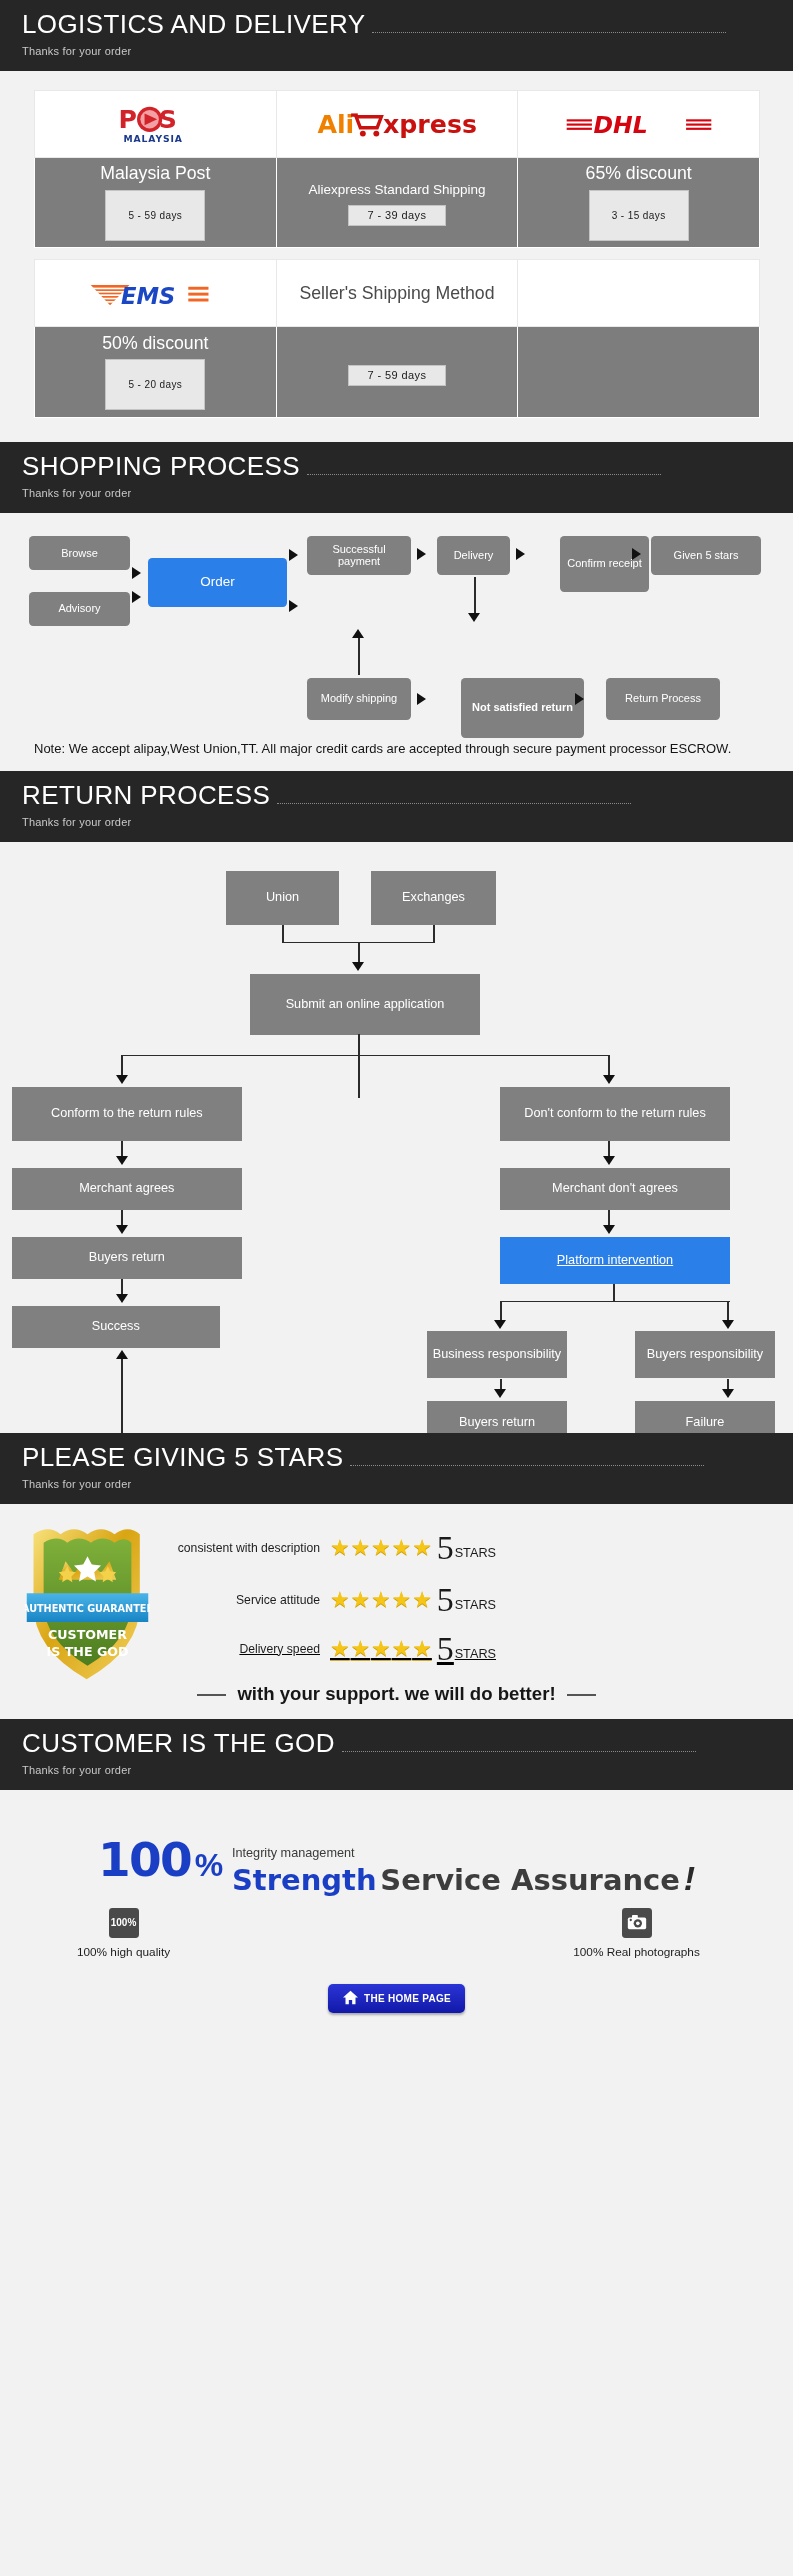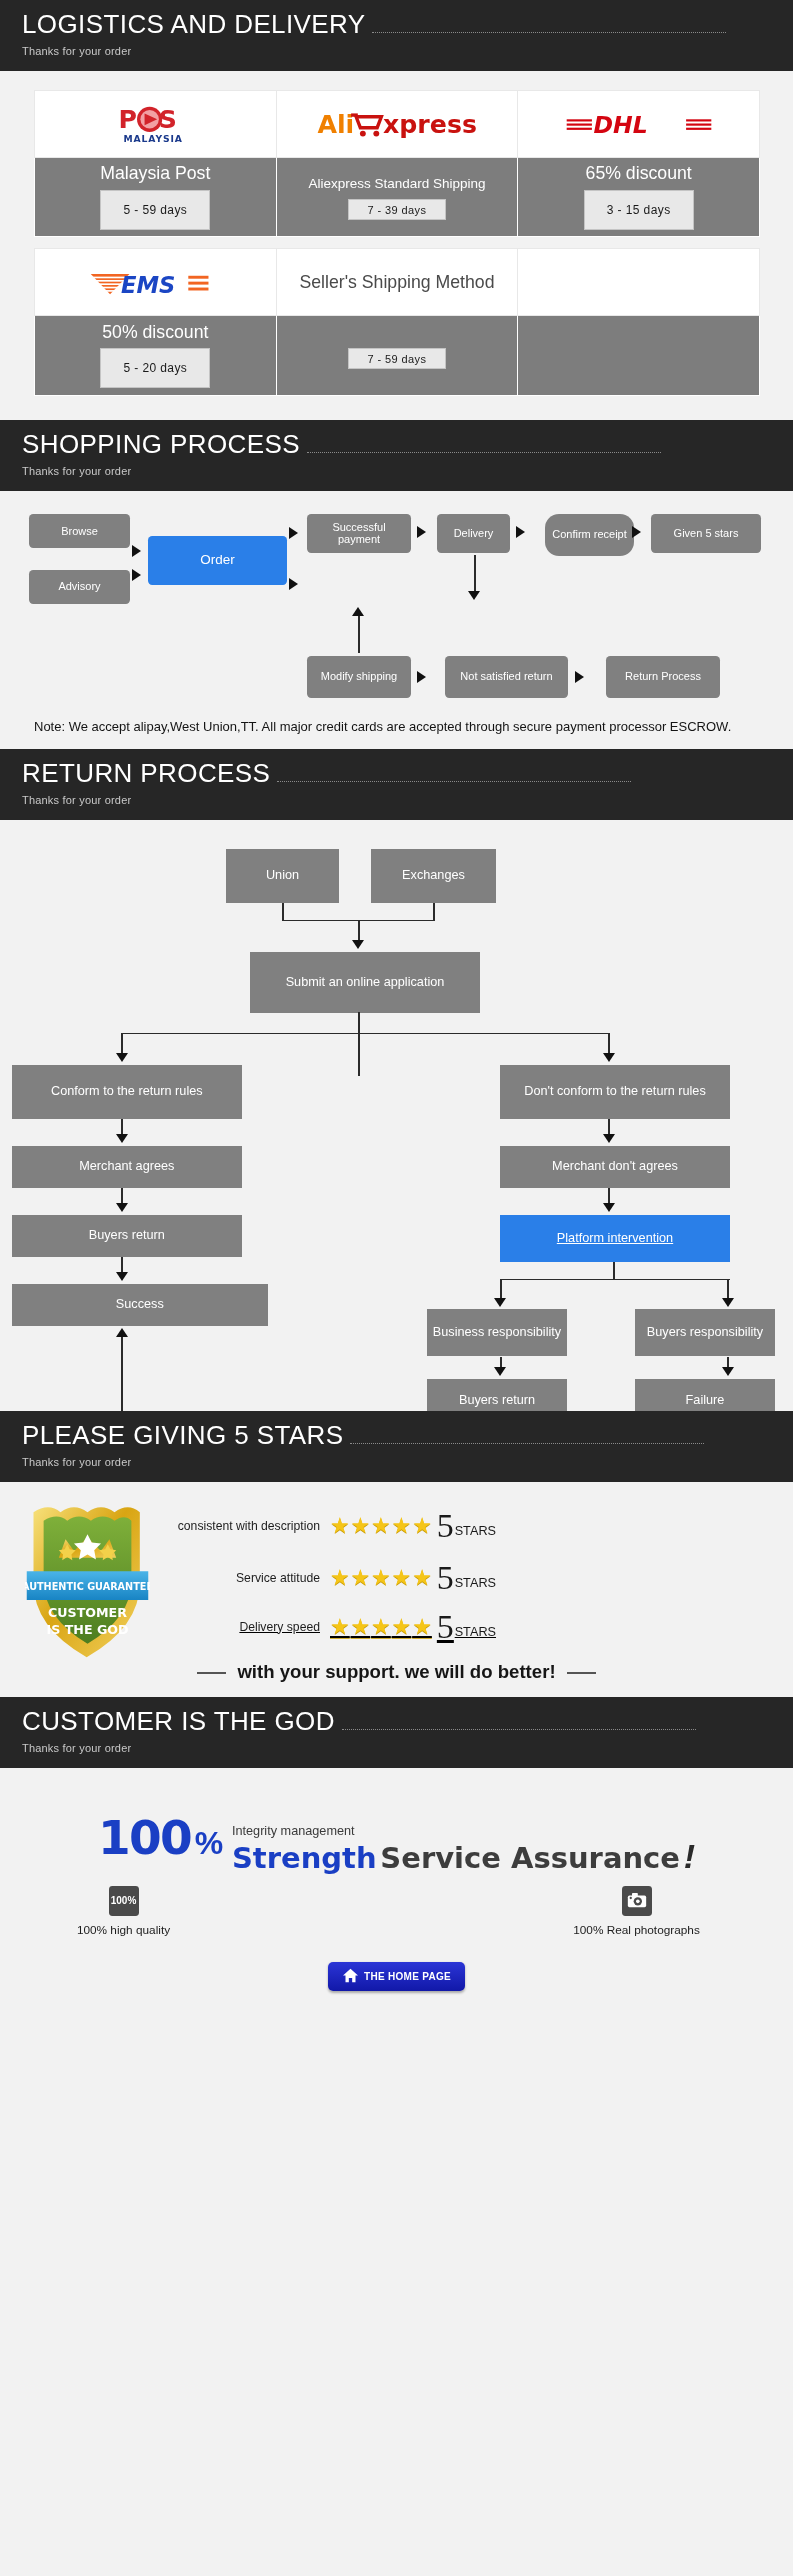--- a/index.html
+++ b/index.html
@@ -63,22 +63,22 @@
     color: #ffffff;
     font-size: 17.7px;
     line-height: 19.4px;
     margin-bottom: 5.9px;
   }
   .ship-name.small { font-size: 13.5px; }
   .ship-days {
     display: inline-block;
     background: #e8e8e8;
     color: #1a1a1a;
-    font-size: 12px;
-    padding: 12px 22px;
+    font-size: 10px;
+    padding: 19px 22px;
     border: 0.8px solid #c4c4c4;
     letter-spacing: 0.4px;
   }
   .ship-days.narrow { padding: 3.4px 18.6px; font-size: 11px; }
   .seller-method {
     color: #4a4a4a;
     font-size: 17.7px;
     line-height: 20px;
     text-align: center;
   }
@@ -321,27 +321,27 @@
 
     <div class="fbox blue" style="left:148px; top:45px; width:139px; height:49px; font-size:13.5px;">Order</div>
 
     <div class="arrow-r" style="left:289px; top:36px;"></div>
     <div class="arrow-r" style="left:289px; top:87px;"></div>
 
     <div class="fbox" style="left:307px; top:23px; width:104px; height:39px;">Successful payment</div>
     <div class="arrow-r" style="left:417px; top:35px;"></div>
     <div class="fbox" style="left:437px; top:23px; width:73px; height:39px;">Delivery</div>
     <div class="arrow-r" style="left:516px; top:35px;"></div>
-    <div class="fbox" style="left:545px; top:23px; width:89px; height:42px;border-radius:14px;">Confirm receipt</div>
+    <div class="fbox" style="left:560px; top:23px; width:89px; height:56px;">Confirm receipt</div>
     <div class="arrow-r" style="left:632px; top:35px;"></div>
     <div class="fbox" style="left:651px; top:23px; width:110px; height:39px;">Given 5 stars</div>
 
     <div class="fbox" style="left:307px; top:165px; width:104px; height:42px;">Modify shipping</div>
     <div class="arrow-r" style="left:417px; top:180px;"></div>
-    <div class="fbox" style="left:445px; top:165px; width:123px; height:42px;">Not satisfied return</div>
+    <div class="fbox" style="left:461px; top:165px; width:123px; height:60px;font-weight:bold;">Not satisfied return</div>
     <div class="arrow-r" style="left:575px; top:180px;"></div>
     <div class="fbox" style="left:606px; top:165px; width:114px; height:42px;">Return Process</div>
 
     <div class="vline" style="left:358px; top:125px; height:37px;"></div>
     <div class="arrow-up" style="left:352px; top:116px;"></div>
     <div class="vline" style="left:474px; top:64px; height:37px;"></div>
     <div class="arrow-dn" style="left:468px; top:100px;"></div>
 
     <div class="note-text" style="left:34px; top:226px;">Note: We accept alipay,West Union,TT. All major credit cards are accepted through secure payment processor ESCROW.</div>
   </div>
@@ -388,21 +388,21 @@
     <div class="vline" style="left:121px; top:368px; height:18.6px;"></div>
     <div class="arrow-dn" style="left:116px; top:383px;"></div>
     <div class="vline" style="left:608px; top:368px; height:18.6px;"></div>
     <div class="arrow-dn" style="left:603px; top:383px;"></div>
 
     <div class="fbox sq" style="left:11.8px;  top:395px; width:230px; height:42px; font-size:12.7px;">Buyers return</div>
     <div class="fbox sq blue" style="left:500px; top:395px; width:230px; height:47px; font-size:12.7px;">Platform intervention</div>
 
     <div class="vline" style="left:121px; top:437px; height:18.6px;"></div>
     <div class="arrow-dn" style="left:116px; top:452px;"></div>
-    <div class="fbox sq" style="left:11.8px;  top:464px; width:256px; height:42px; font-size:12.7px;">Success</div>
+    <div class="fbox sq" style="left:11.8px;  top:464px; width:208px; height:42px; font-size:12.7px;">Success</div>
 
     <div class="vline" style="left:613px; top:442px; height:18.6px;"></div>
     <div class="hline" style="left:500px; top:459px; width:230px;"></div>
     <div class="vline" style="left:500px; top:459px; height:22px;"></div>
     <div class="vline" style="left:727px; top:459px; height:22px;"></div>
     <div class="arrow-dn" style="left:494px; top:478px;"></div>
     <div class="arrow-dn" style="left:722px; top:478px;"></div>
 
     <div class="fbox sq" style="left:427px; top:489px; width:140px; height:47px; font-size:12.7px;">Business responsibility</div>
     <div class="fbox sq" style="left:635px; top:489px; width:140px; height:47px; font-size:12.7px;">Buyers responsibility</div>

